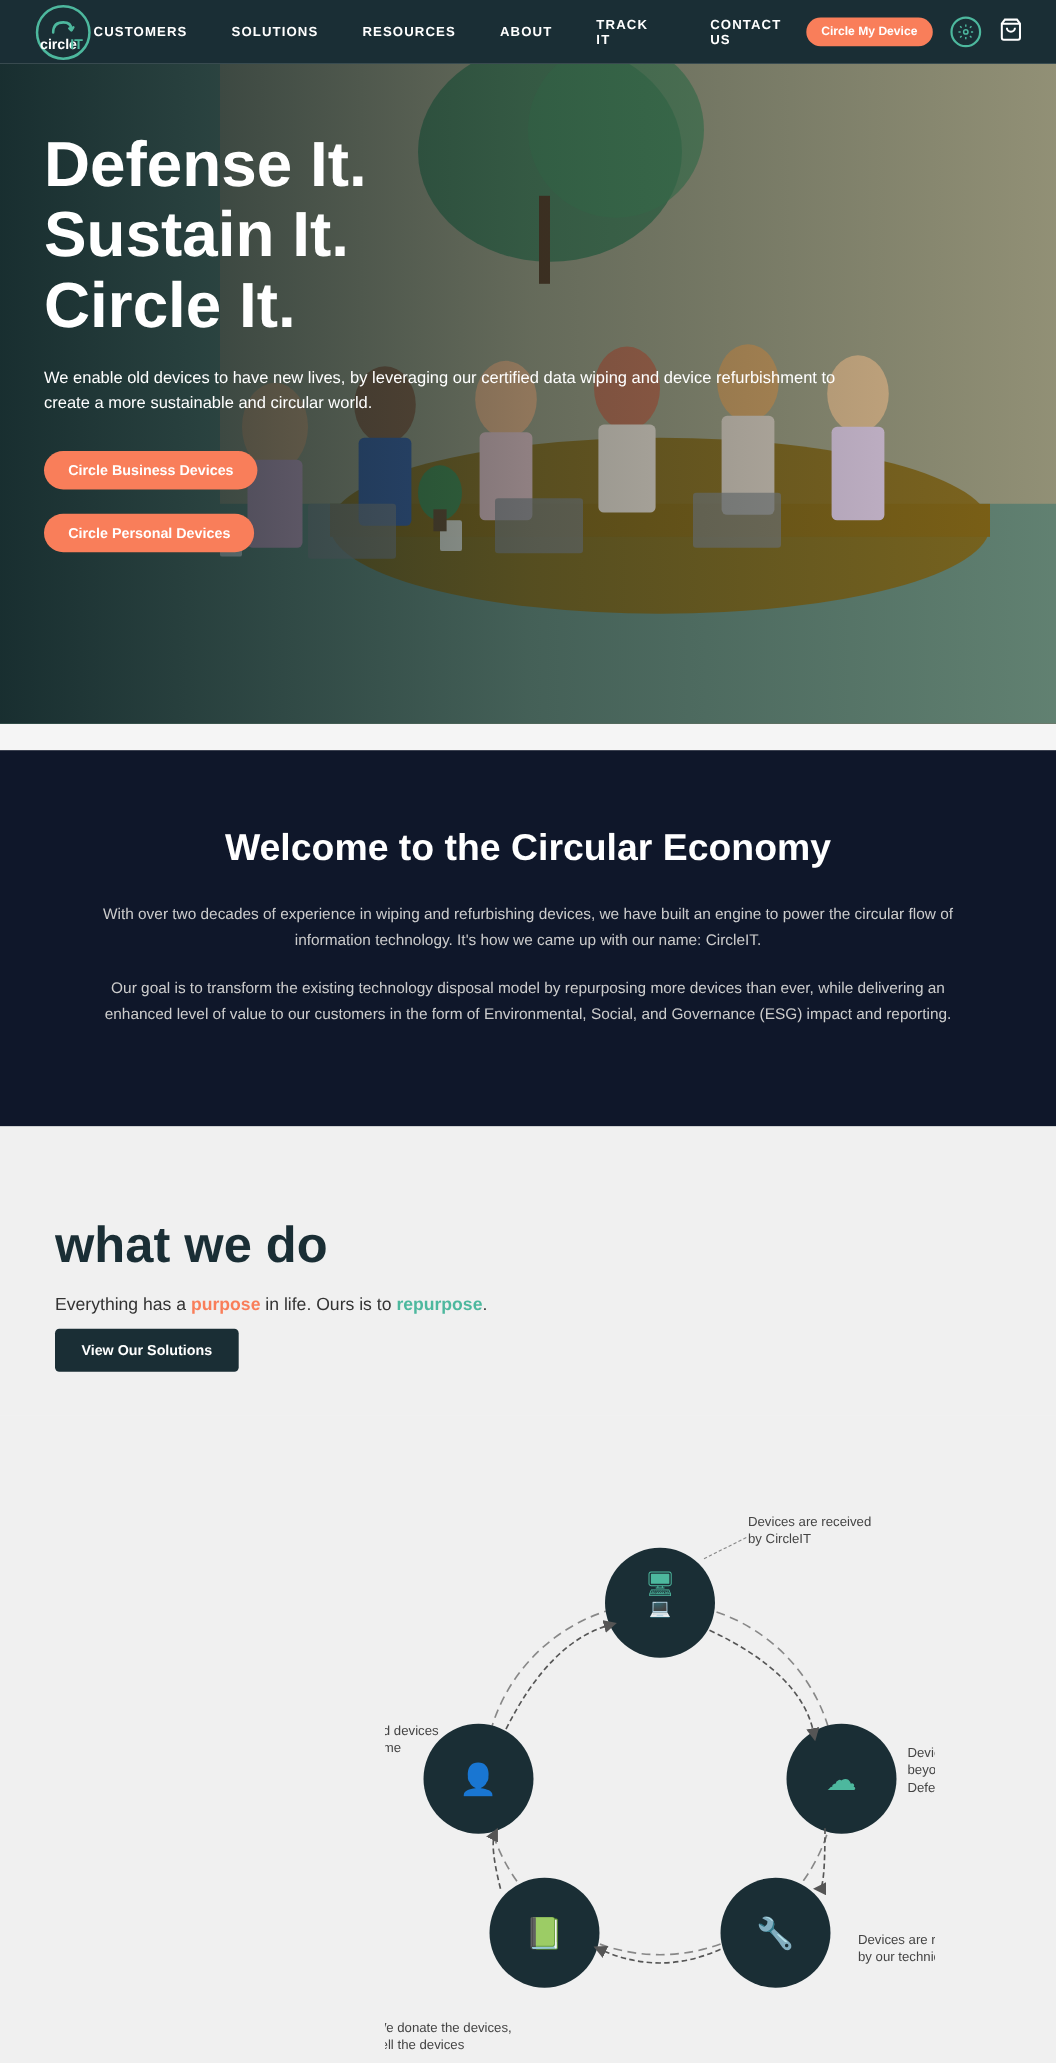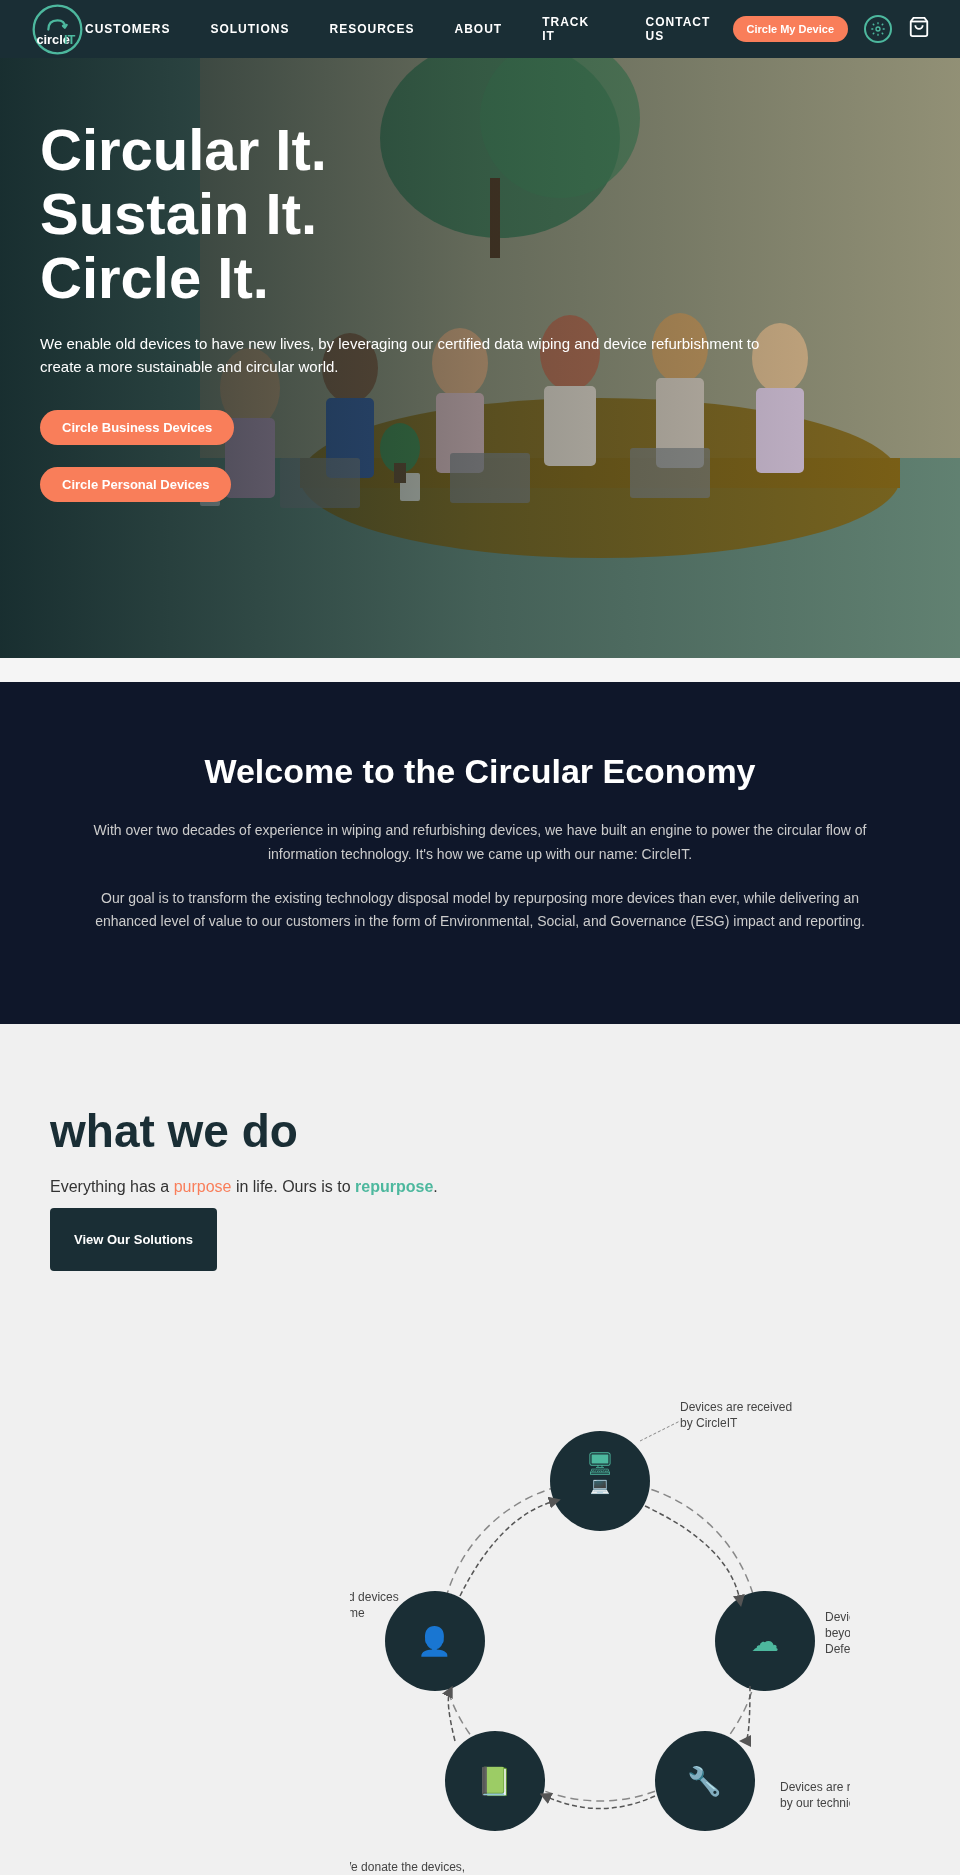--- a/index.html
+++ b/index.html
@@ -176,37 +176,37 @@
       margin-bottom: 16px;
     }
     .what-we-do-section .tagline {
       font-size: 16px;
       color: #333;
       margin-bottom: 8px;
       line-height: 1.6;
     }
     .tagline .purpose {
       color: #f97e5a;
-      font-weight: 400;
+      font-weight: 700;
     }
     .tagline .repurpose {
       color: #4db89e;
       font-weight: 600;
     }
     .what-we-do-section .sub-tagline {
       font-size: 15px;
       color: #555;
       margin-bottom: 30px;
     }
     .btn-view-solutions {
       background: #1a2e35;
       color: #fff;
       border: none;
       border-radius: 4px;
-      padding: 24px 24px;
+      padding: 12px 24px;
       font-size: 13px;
       font-weight: 600;
       cursor: pointer;
     }
 
     
     .diagram-section {
       background: #f0f0f0;
       padding: 40px 50px 80px;
       position: relative;
@@ -290,21 +290,21 @@
       <rect x="200" y="420" width="20" height="28" fill="#fff" rx="2" opacity="0.8"></rect>
       <rect x="400" y="415" width="20" height="28" fill="#fff" rx="2" opacity="0.8"></rect>
 
       <ellipse cx="400" cy="390" rx="20" ry="25" fill="#4a8a4a"></ellipse>
       <rect x="394" y="405" width="12" height="20" fill="#6a4a2a"></rect>
     </svg>
   </div>
   <div class="hero-bg"></div>
   <div class="hero-content">
     <h1 class="hero-title">
-      <span>Circular It.</span><br>
+      <span>Defense It.</span><br>
       <span>Sustain It.</span><br>
       <span>Circle It.</span>
     </h1>
     <p class="hero-subtitle">We enable old devices to have new lives, by leveraging our certified data wiping and device refurbishment to create a more sustainable and circular world.</p>
     <div class="hero-buttons">
       <button class="btn-hero">Circle Business Devices</button>
       <button class="btn-hero">Circle Personal Devices</button>
     </div>
   </div>
 </section>

